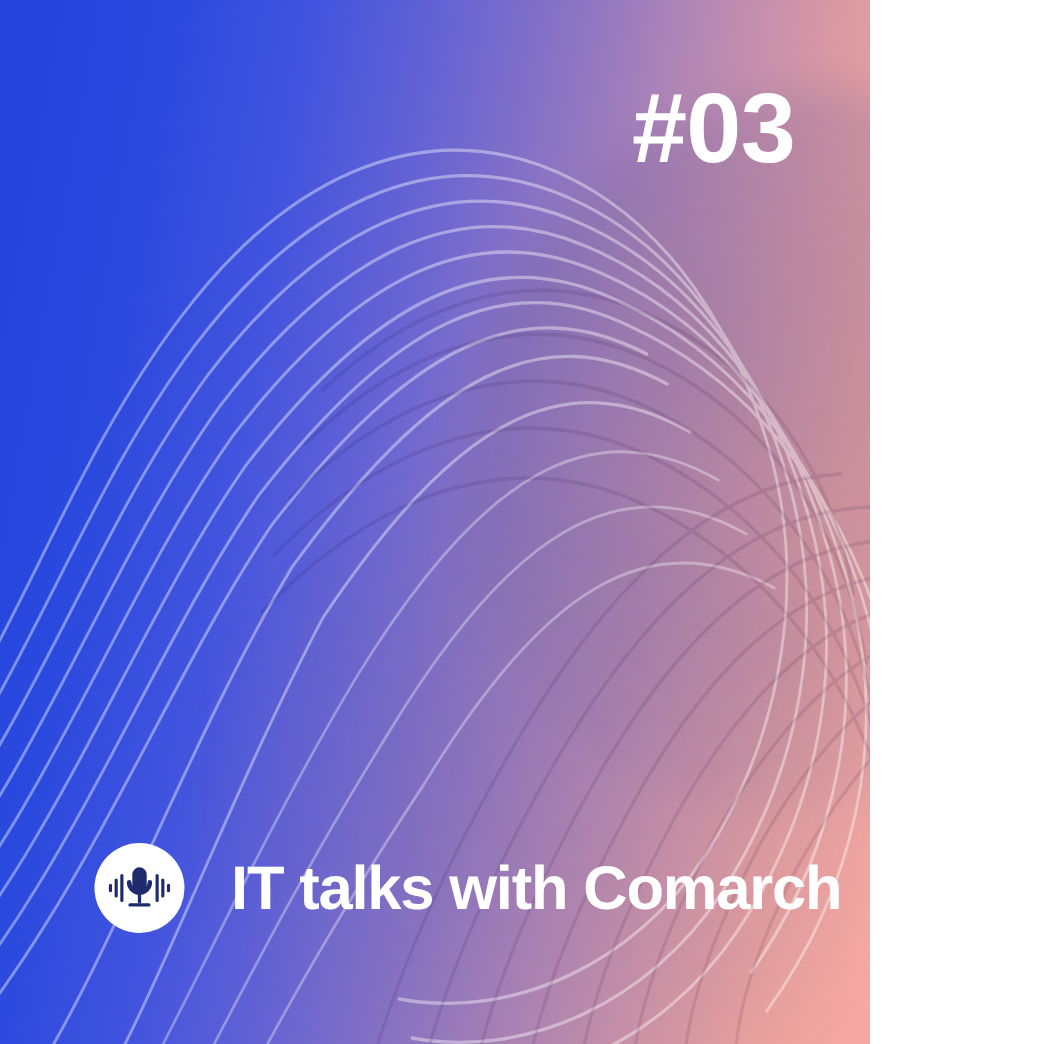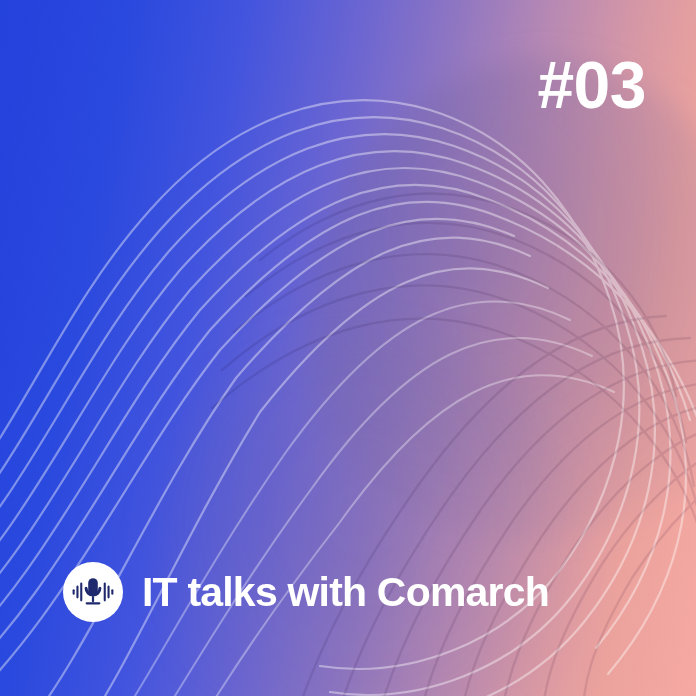--- a/index.html
+++ b/index.html
@@ -2,21 +2,21 @@
 <html><head>
 <meta charset="utf-8">
 <style>
   html, body {
     margin: 0;
     padding: 0;
     background: #ffffff;
   }
   #cover {
     position: relative;
-    width: 696px;
+    width: 580px;
     height: 696px;
     overflow: hidden;
     font-family: "Liberation Sans", sans-serif;
     
     background:
       linear-gradient(100deg,
         #2442DC 0%,
         #2A49DE 16%,
         #4254DE 30%,
         #6A65D2 44%,
@@ -102,21 +102,21 @@
   }
   .title-line { display: block; }
 
   
   .brand {
     position: absolute;
     left: 63px;
     bottom: 74px;
     display: flex;
     align-items: center;
-    gap: 19px;
+    gap: 31px;
   }
   .mic-badge {
     width: 60px;
     height: 60px;
     border-radius: 50%;
     background: #ffffff;
     display: flex;
     align-items: center;
     justify-content: center;
     flex: 0 0 auto;

